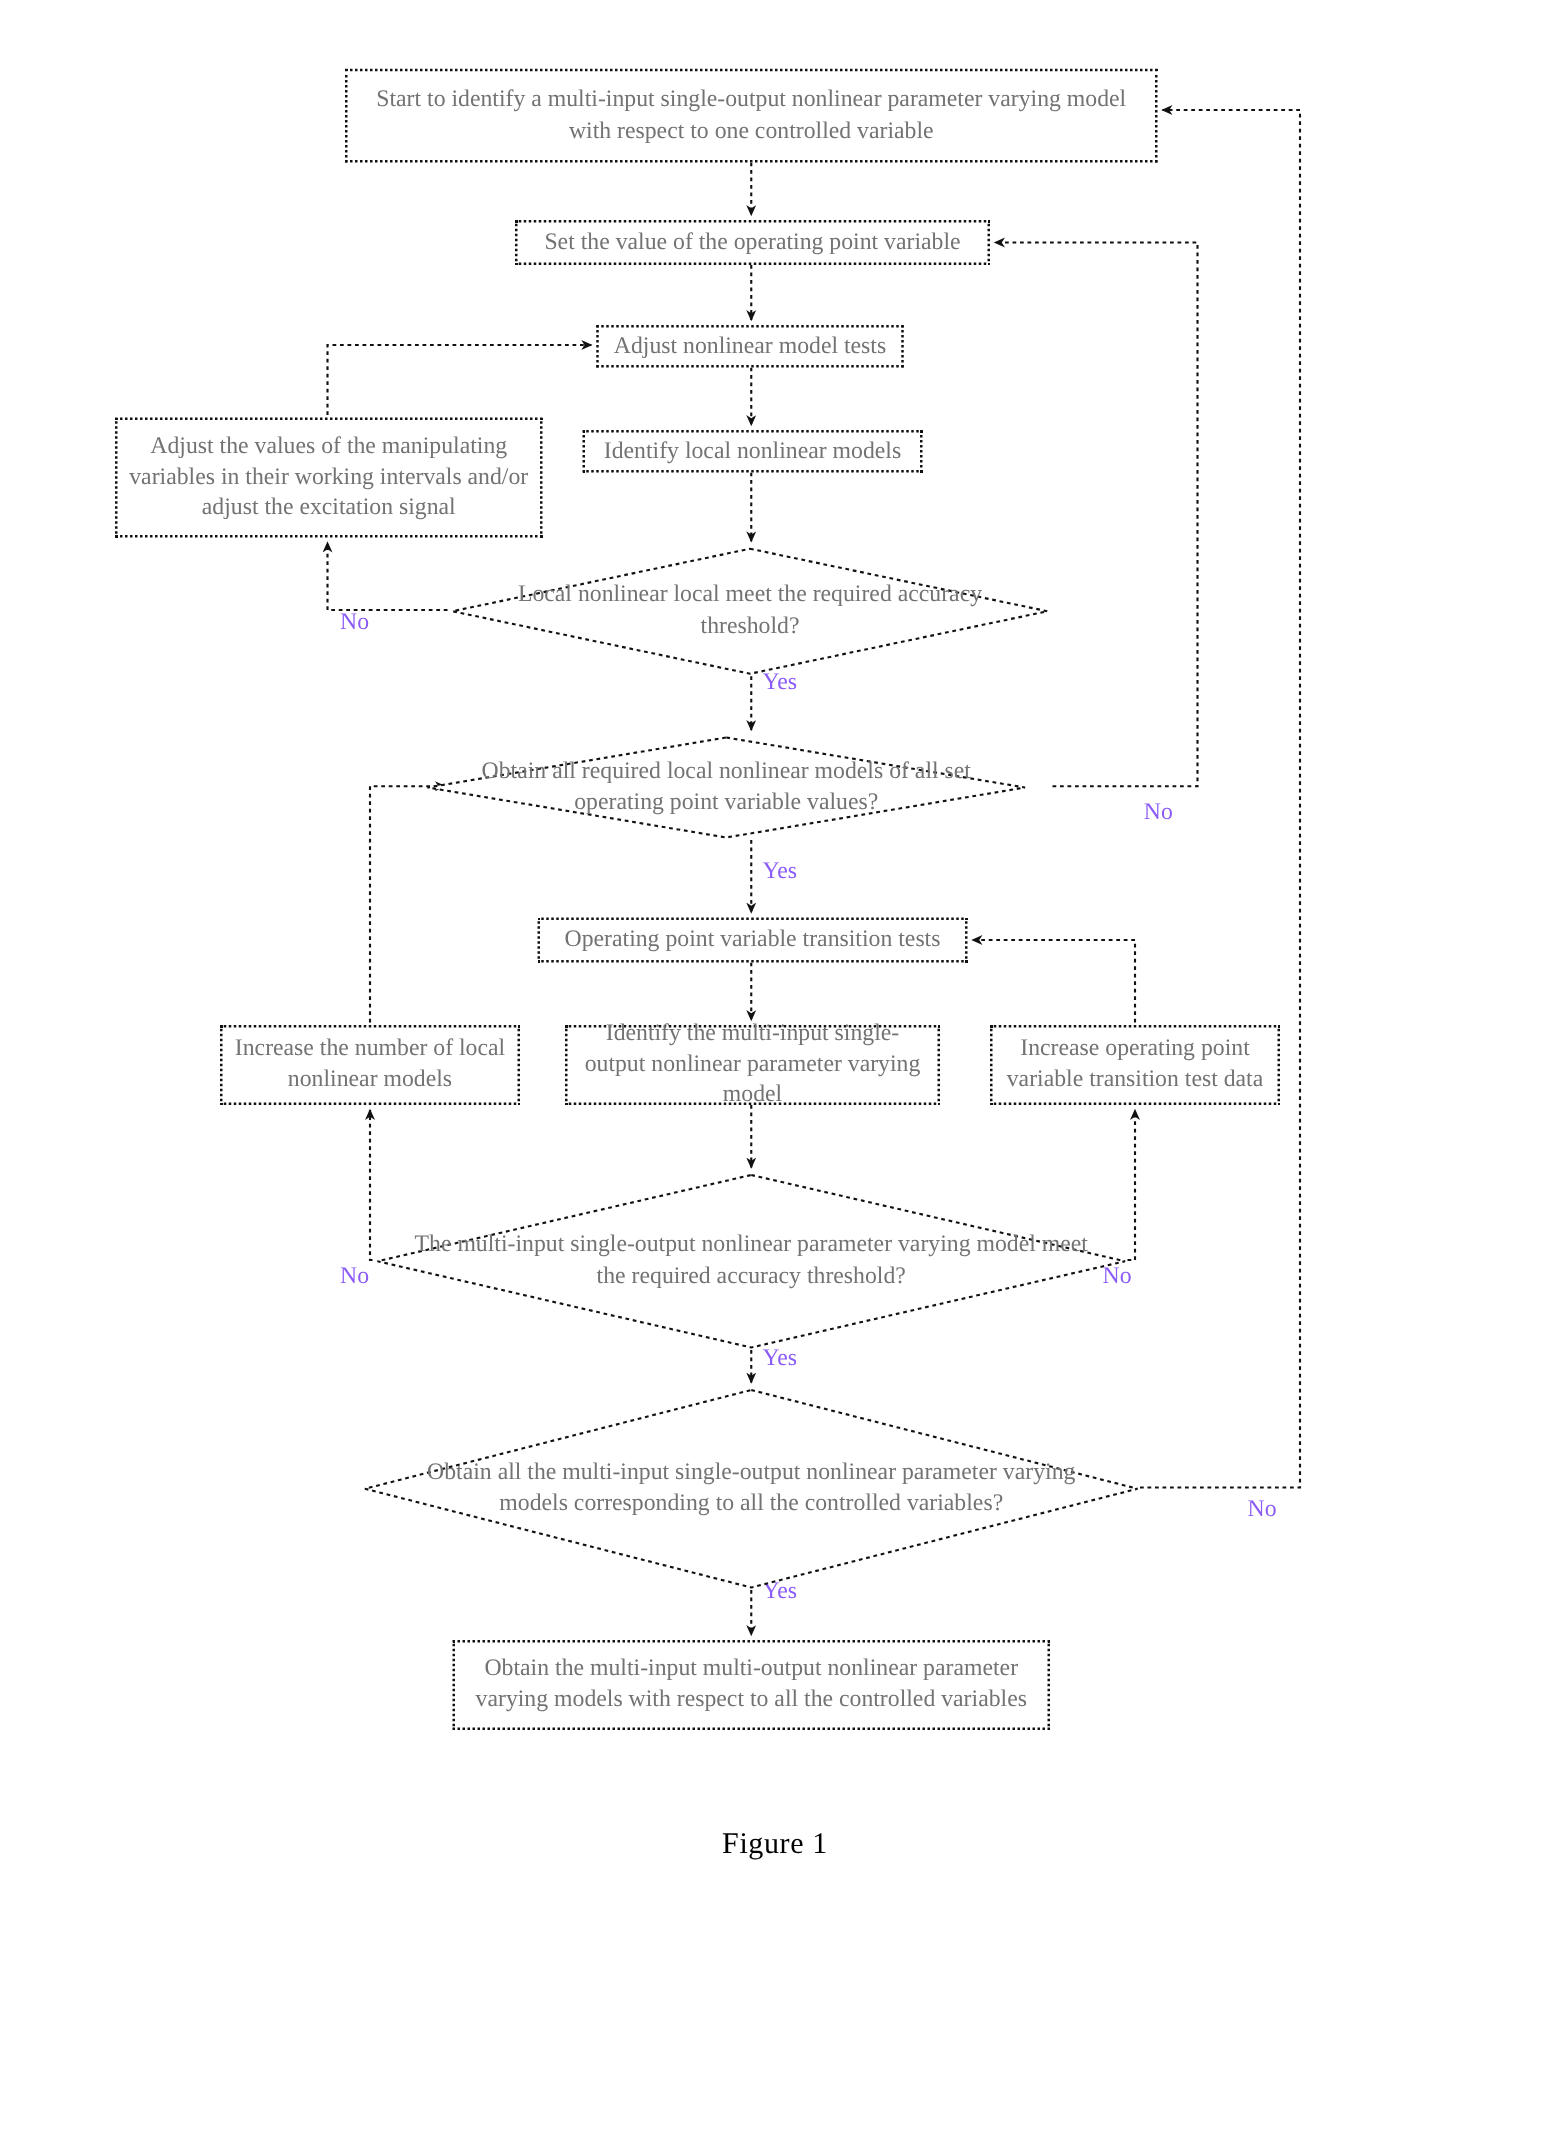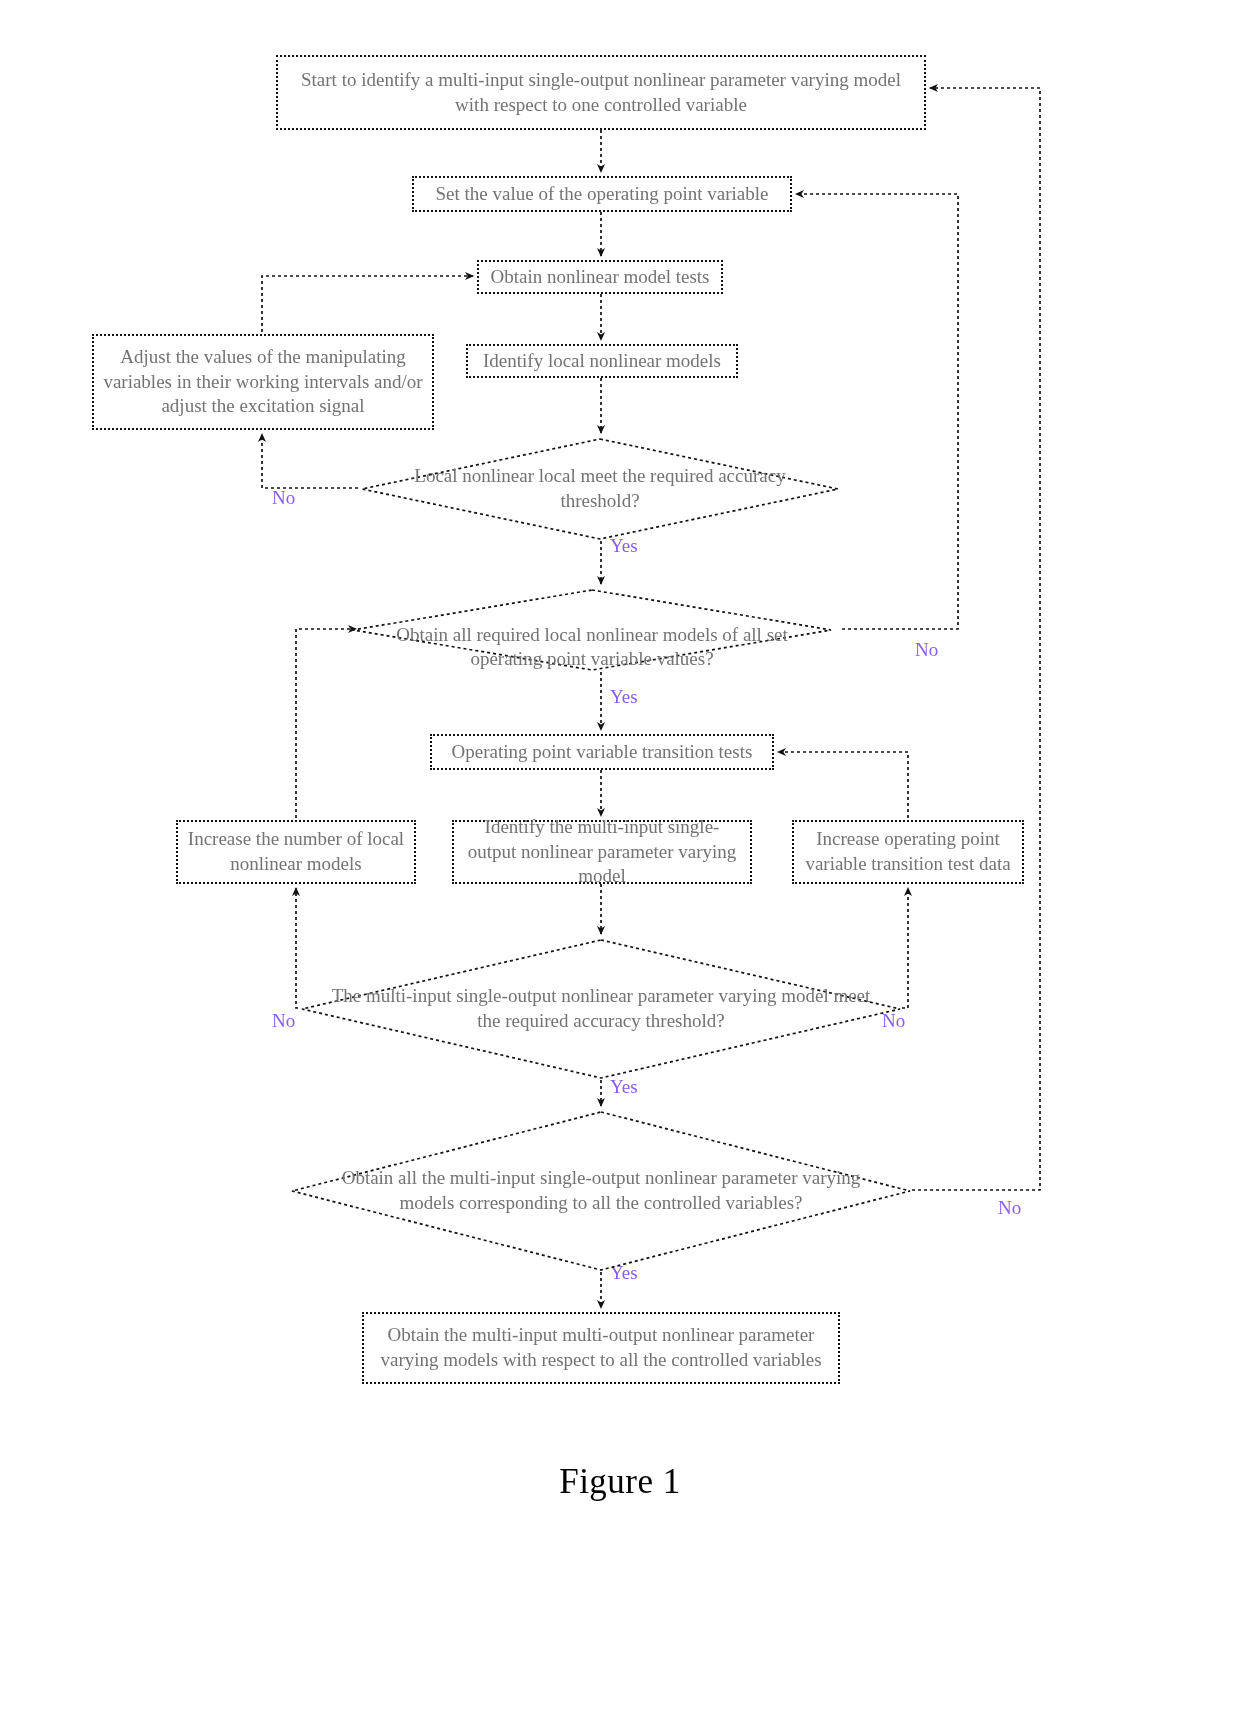--- a/index.html
+++ b/index.html
@@ -60,21 +60,21 @@
     position: absolute;
     font-size: 19px;
     color: #8b5cf6;
     background: transparent;
     white-space: nowrap;
   }
   .figure-caption {
     position: absolute;
     width: 100%;
     text-align: center;
-    font-size: 35px;
+    font-size: 24px;
     letter-spacing: 0.5px;
   }
 </style>
 </head>
 <body>
 
 <div id="page">
 
   <svg id="wires" viewBox="0 0 1240 1716" width="1240" height="1716">
     <defs>
@@ -124,21 +124,21 @@
 
   <div class="node pbox" style="left:276px; top:55px; width:650px; height:75px;">
     <span>Start to identify a multi-input single-output nonlinear parameter varying model with respect to one controlled variable</span>
   </div>
 
   <div class="node pbox" style="left:412px; top:176px; width:380px; height:36px;">
     <span>Set the value of the operating point variable</span>
   </div>
 
   <div class="node pbox" style="left:477px; top:260px; width:246px; height:34px;">
-    <span>Obtain nonlinear model tests</span>
+    <span>Adjust nonlinear model tests</span>
   </div>
 
   <div class="node pbox" style="left:466px; top:344px; width:272px; height:34px;">
     <span>Identify local nonlinear models</span>
   </div>
 
   <div class="node pbox" style="left:92px; top:334px; width:342px; height:96px;">
     <span>Adjust the values of the manipulating variables in their working intervals and/or adjust the excitation signal</span>
   </div>
 
@@ -162,21 +162,21 @@
     <span>Increase operating point variable transition test data</span>
   </div>
 
   <div class="node dnode" style="left:360px; top:437px; width:480px; height:104px;">
     <svg class="diamond-svg" width="480" height="104" viewBox="0 0 480 104">
       <polygon points="240,2 478,52 240,102 2,52" fill="#fff" stroke="#111" stroke-width="1.7" stroke-dasharray="3,3"></polygon>
     </svg>
     <span class="dlabel">Local nonlinear local meet the required accuracy threshold?</span>
   </div>
 
-  <div class="node dnode" style="left:351px; top:588px; width:482px; height:84px;align-items:flex-end;">
+  <div class="node dnode" style="left:340px; top:588px; width:482px; height:84px;">
     <svg class="diamond-svg" width="482" height="84" viewBox="0 0 482 84">
       <polygon points="241,2 480,42 241,82 2,42" fill="#fff" stroke="#111" stroke-width="1.7" stroke-dasharray="3,3"></polygon>
     </svg>
     <span class="dlabel">Obtain all required local nonlinear models of all set operating point variable values?</span>
   </div>
 
   <div class="node dnode" style="left:300px; top:938px; width:602px; height:142px;">
     <svg class="diamond-svg" width="602" height="142" viewBox="0 0 602 142">
       <polygon points="301,2 600,71 301,140 2,71" fill="#fff" stroke="#111" stroke-width="1.7" stroke-dasharray="3,3"></polygon>
     </svg>

